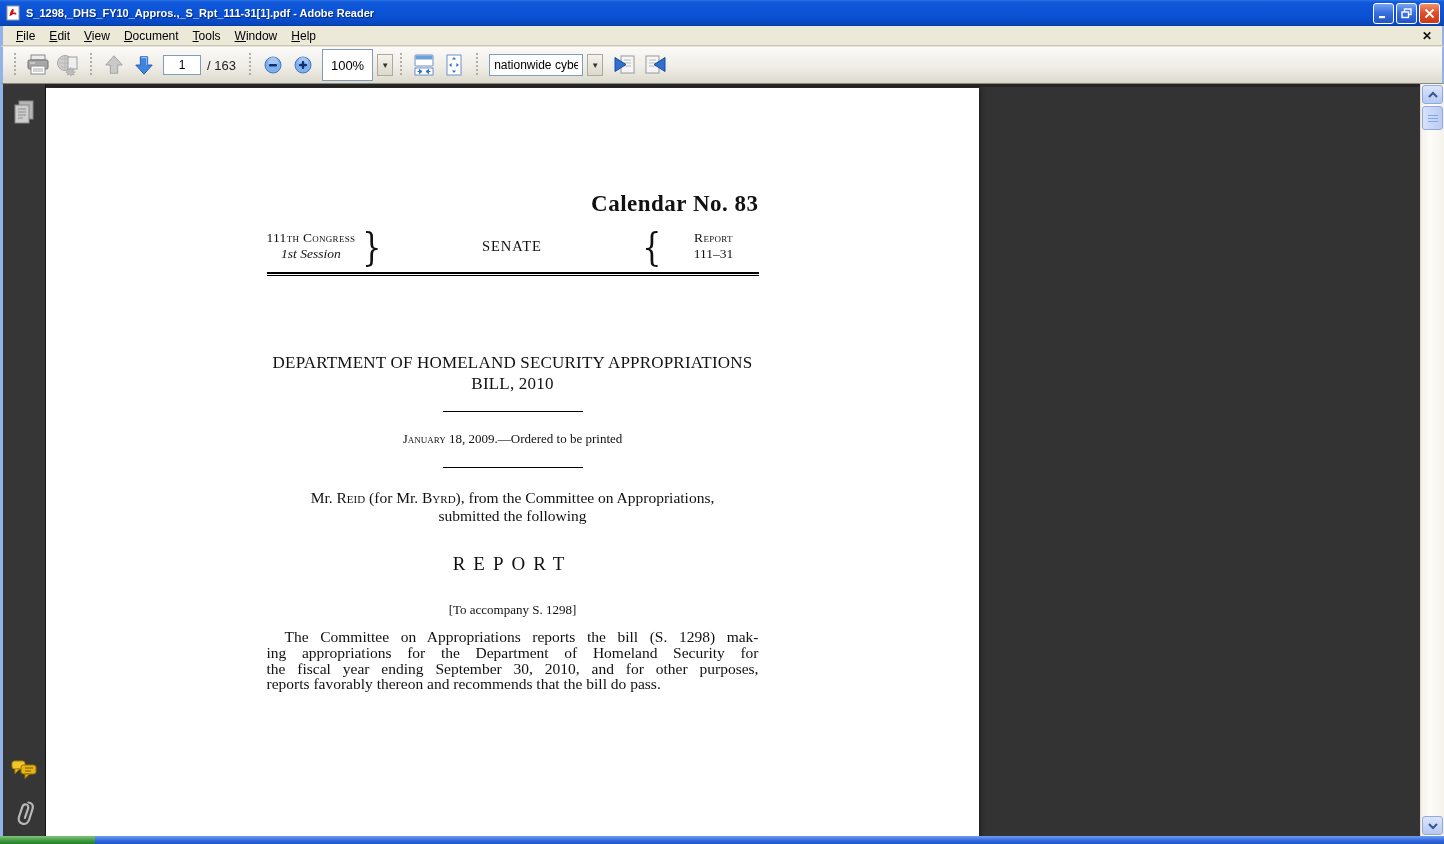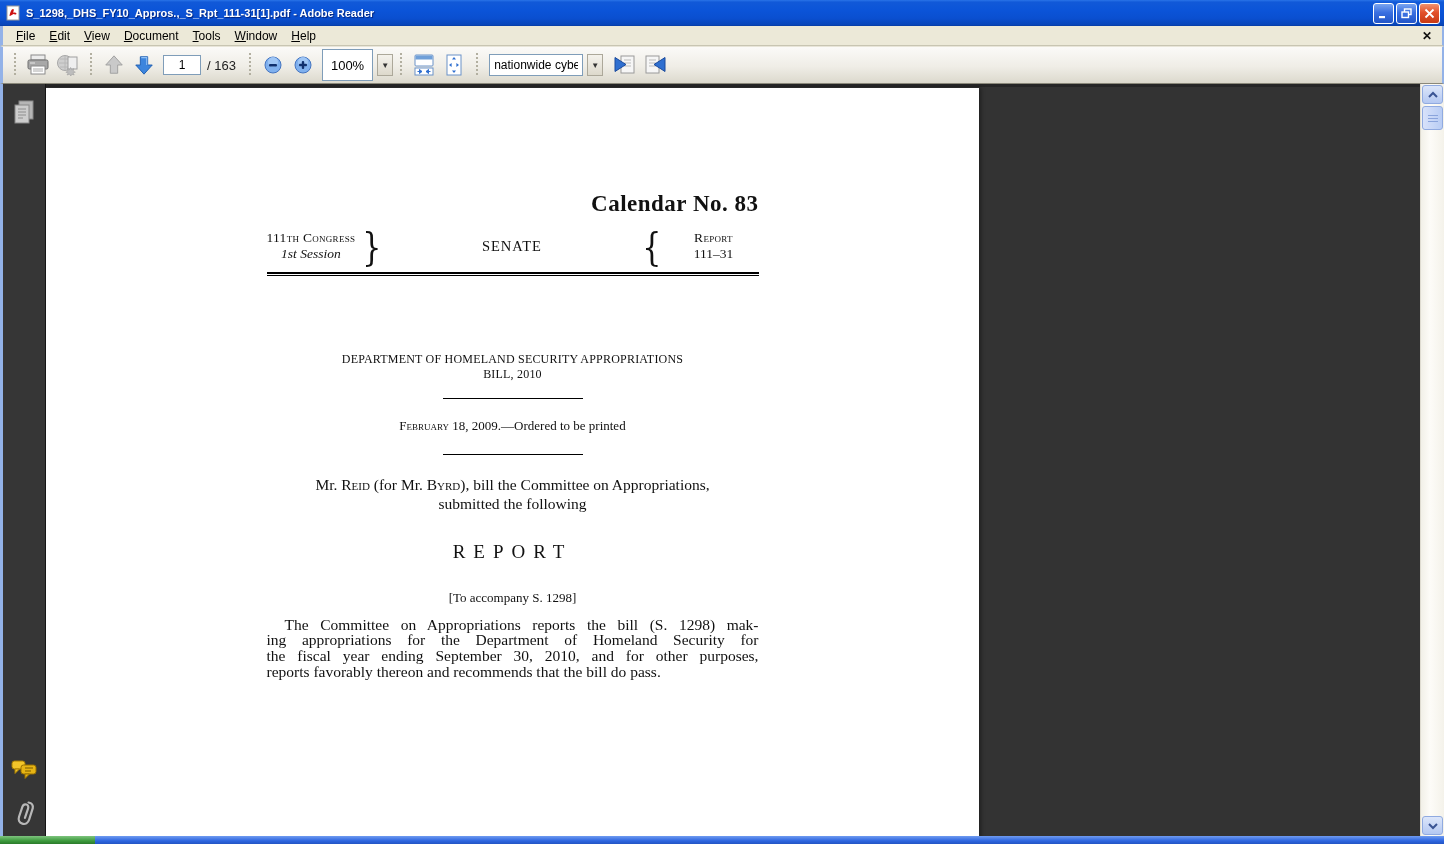--- a/index.html
+++ b/index.html
@@ -122,21 +122,21 @@
   .congress-col { text-align:center; line-height:1.15; }
   .congress-line1 { font-size:13.5px; letter-spacing:.3px; }
   .congress-line2 { font-size:13.5px; font-style:italic; }
   .brace { font-size:40px; font-weight:300; line-height:40px; padding:0 4px; transform:scaleX(.75); font-family:"DejaVu Serif", serif; }
   .chamber { flex:1; text-align:center; font-size:14.5px; letter-spacing:1px; }
   .report-col { text-align:center; line-height:1.2; min-width:90px; }
   .report-label { font-size:13.5px; letter-spacing:.3px; }
   .report-number { font-size:13.5px; }
   .double-rule { margin-top:6px; height:4px; border-top:2px solid #000; border-bottom:1px solid #000; }
 
-  .doc-title { margin-top:76px; text-align:center; font-size:12px; line-height:1.25; letter-spacing:.2px; }
+  .doc-title { margin-top:76px; text-align:center; font-size:17px; line-height:1.25; letter-spacing:.2px; }
   .short-rule { width:140px; margin:0 auto; border-top:1px solid #000; }
   .rule1 { margin-top:16px; }
   .date-line { margin-top:19px; text-align:center; font-size:13px; }
   .rule2 { margin-top:20px; }
   .submitted { margin-top:21px; text-align:center; font-size:15.5px; line-height:1.22; }
   .report-heading { margin-top:27px; text-align:center; font-size:19px; letter-spacing:8px; }
   .accompany { margin-top:27px; text-align:center; font-size:13px; }
   .body-para { margin-top:11px; font-size:15.5px; line-height:1.0; }
   .body-para .jline { text-align:justify; text-align-last:justify; line-height:15.6px; }
   .body-para .jline.first { text-indent:18px; }
@@ -348,27 +348,27 @@
           <div class="double-rule"></div>
 
           <div class="doc-title">
             <span style="display:block;">DEPARTMENT OF HOMELAND SECURITY APPROPRIATIONS</span>
             <span style="display:block;">BILL, 2010</span>
           </div>
 
           <div class="short-rule rule1"></div>
 
           <div class="date-line">
-            <span class="sc">February 18, 2009.</span><span>—Ordered to be printed</span>
+            <span class="sc">January 18, 2009.</span><span>—Ordered to be printed</span>
           </div>
 
           <div class="short-rule rule2"></div>
 
           <div class="submitted">
-            <span>Mr. </span><span class="sc">Reid</span><span> (for Mr. </span><span class="sc">Byrd</span><span>), bill the Committee on Appropriations,</span>
+            <span>Mr. </span><span class="sc">Reid</span><span> (for Mr. </span><span class="sc">Byrd</span><span>), from the Committee on Appropriations,</span>
             <span style="display:block;">submitted the following</span>
           </div>
 
           <div class="report-heading">REPORT</div>
 
           <div class="accompany">[To accompany S. 1298]</div>
 
           <div class="body-para">
             <div class="jline first">The Committee on Appropriations reports the bill (S. 1298) mak-</div>
             <div class="jline">ing appropriations for the Department of Homeland Security for</div>

